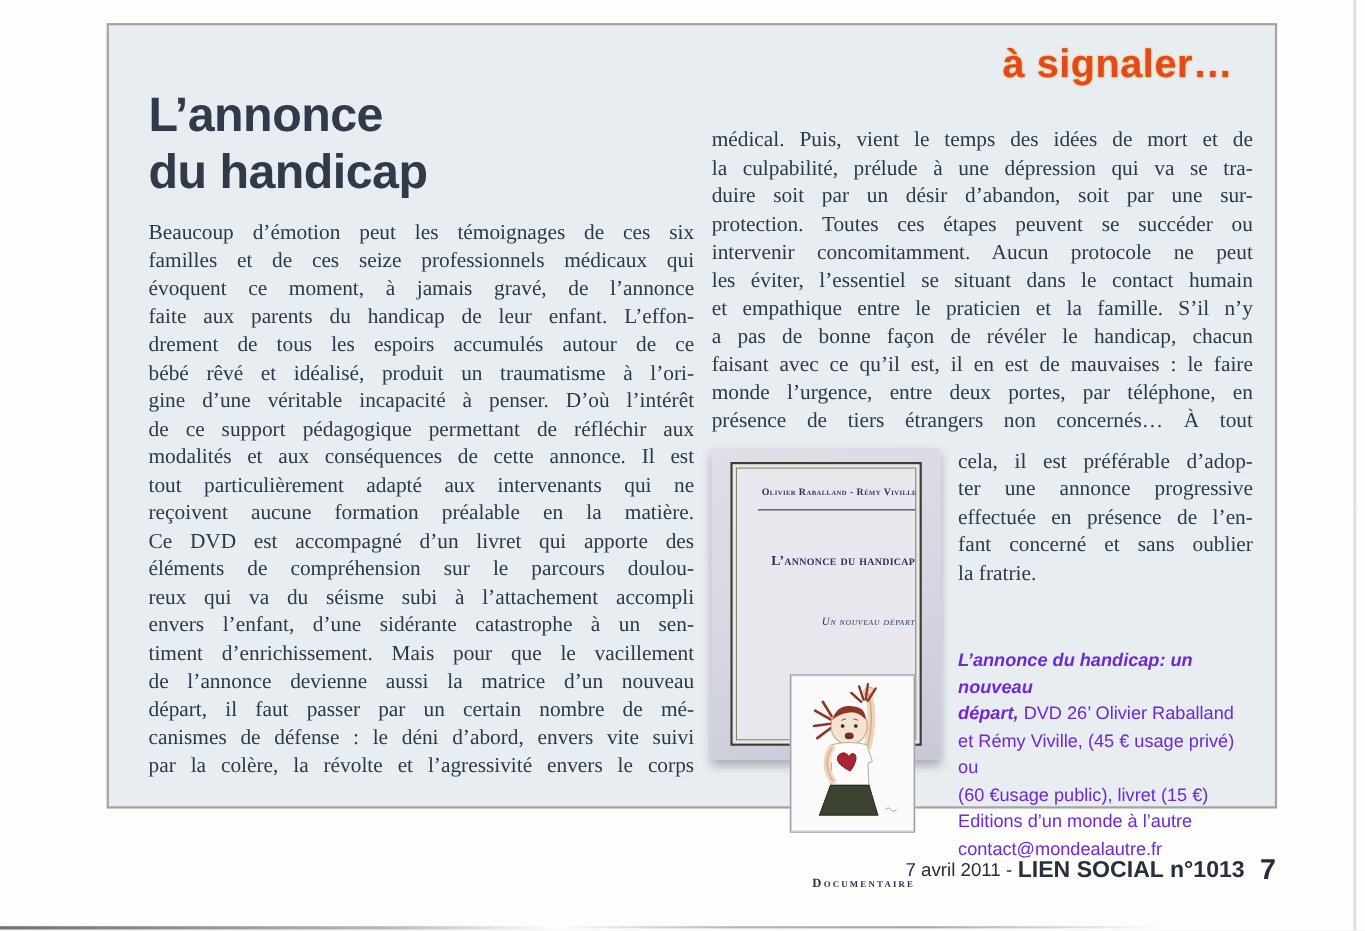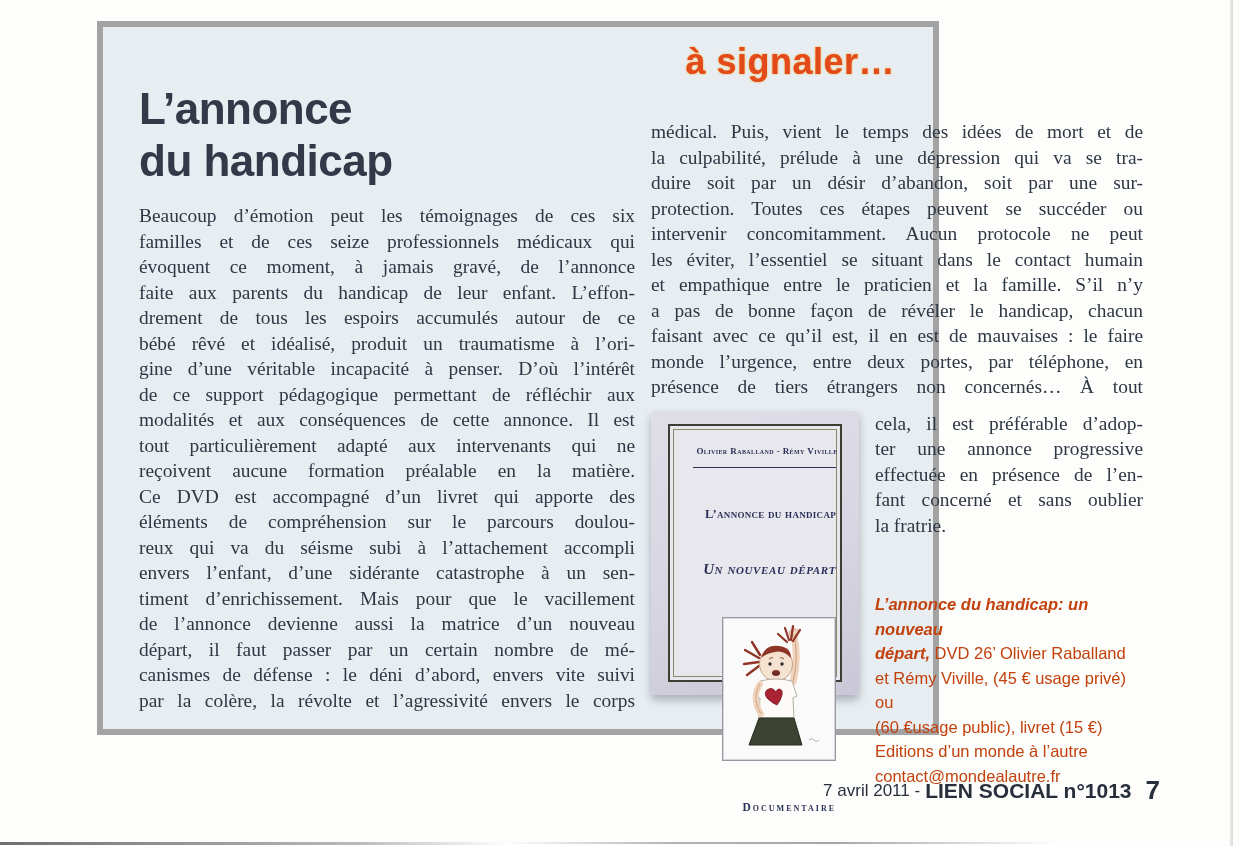--- a/index.html
+++ b/index.html
@@ -2,22 +2,22 @@
 <html><head>
 <meta charset="utf-8">
 <style>
   html,body{margin:0;padding:0;}
   body{
     width:1241px;height:846px;position:relative;overflow:hidden;
     background:#fdfdfb;
     font-family:"Liberation Serif", serif;
   }
   .content-panel{
-    position:absolute;left:97px;top:21px;width:842px;height:714px;
-    background:#e7edf1;border:6px solid #a3a3a3;box-sizing:border-box;
+    position:absolute;left:97px;top:21px;width:1064px;height:714px;
+    background:#e7edf1;border:2px solid #a3a3a3;box-sizing:border-box;
   }
   .section-label{
     position:absolute;top:14px;right:38px;
     font-family:"Liberation Sans", sans-serif;
     font-size:36px;font-weight:600;letter-spacing:0.5px;
     color:#e2491c;text-shadow:0 0 2px rgba(248,167,30,0.85), 0 0 1px rgba(248,167,30,0.9);
   }
   .article-title{
     position:absolute;left:36px;top:56px;
     font-family:"Liberation Sans", sans-serif;
@@ -48,35 +48,35 @@
     display:flex;flex-direction:column;align-items:flex-end;
     font-family:"Liberation Serif", serif;color:#2a3158;gap:27px;
   }
   .cover-authors{
     margin-top:9px;font-size:9px;font-weight:bold;font-variant:small-caps;
     letter-spacing:0.4px;white-space:nowrap;
     border-bottom:1px solid #2a3158;padding:0 3px 3px 3px;width:88%;
     text-align:center;box-sizing:border-box;
   }
   .cover-title{margin-top:7px;font-size:12.5px;font-weight:bold;font-variant:small-caps;letter-spacing:0.3px;white-space:nowrap;}
-  .cover-subtitle{margin-top:2px;font-size:15px;font-weight:bold;font-style:italic;font-variant:small-caps;letter-spacing:0.6px;}
+  .cover-subtitle{margin-top:2px;font-size:10px;font-weight:normal;font-style:italic;font-variant:small-caps;letter-spacing:0.6px;}
   .cover-illustration{
     margin-top:8px;width:112px;height:142px;background:#fbfafa;
     border:1px solid #9a96a2;box-shadow:0 0 0 1px #d6d3dc inset;
   }
   .cover-genre{margin-top:7px;font-size:11.5px;font-weight:bold;font-variant:small-caps;letter-spacing:2px;}
   .cover-publisher{
     margin-top:4px;font-size:6px;font-weight:bold;color:#4c4c3e;
     text-transform:uppercase;letter-spacing:0.6px;text-align:center;line-height:7px;
     border-top:1px solid #4c4c3e;border-bottom:1px solid #4c4c3e;padding:2px 6px;
   }
   
   .caption{
     margin-top:54px;font-family:"Liberation Sans", sans-serif;
-    font-size:16.5px;line-height:24.5px;color:#c2410c;width:272px;
+    font-size:16.5px;line-height:24.5px;color:#6d28d9;width:272px;
   }
   .caption .bi{font-weight:bold;font-style:italic;}
   
   .footer{
     position:absolute;top:775px;right:81px;
     font-family:"Liberation Sans", sans-serif;color:#272e3c;
     display:flex;align-items:center;
   }
   .footer .f-date{font-size:17px;}
   .footer .f-mag{font-size:21px;font-weight:bold;margin-left:5px;}

